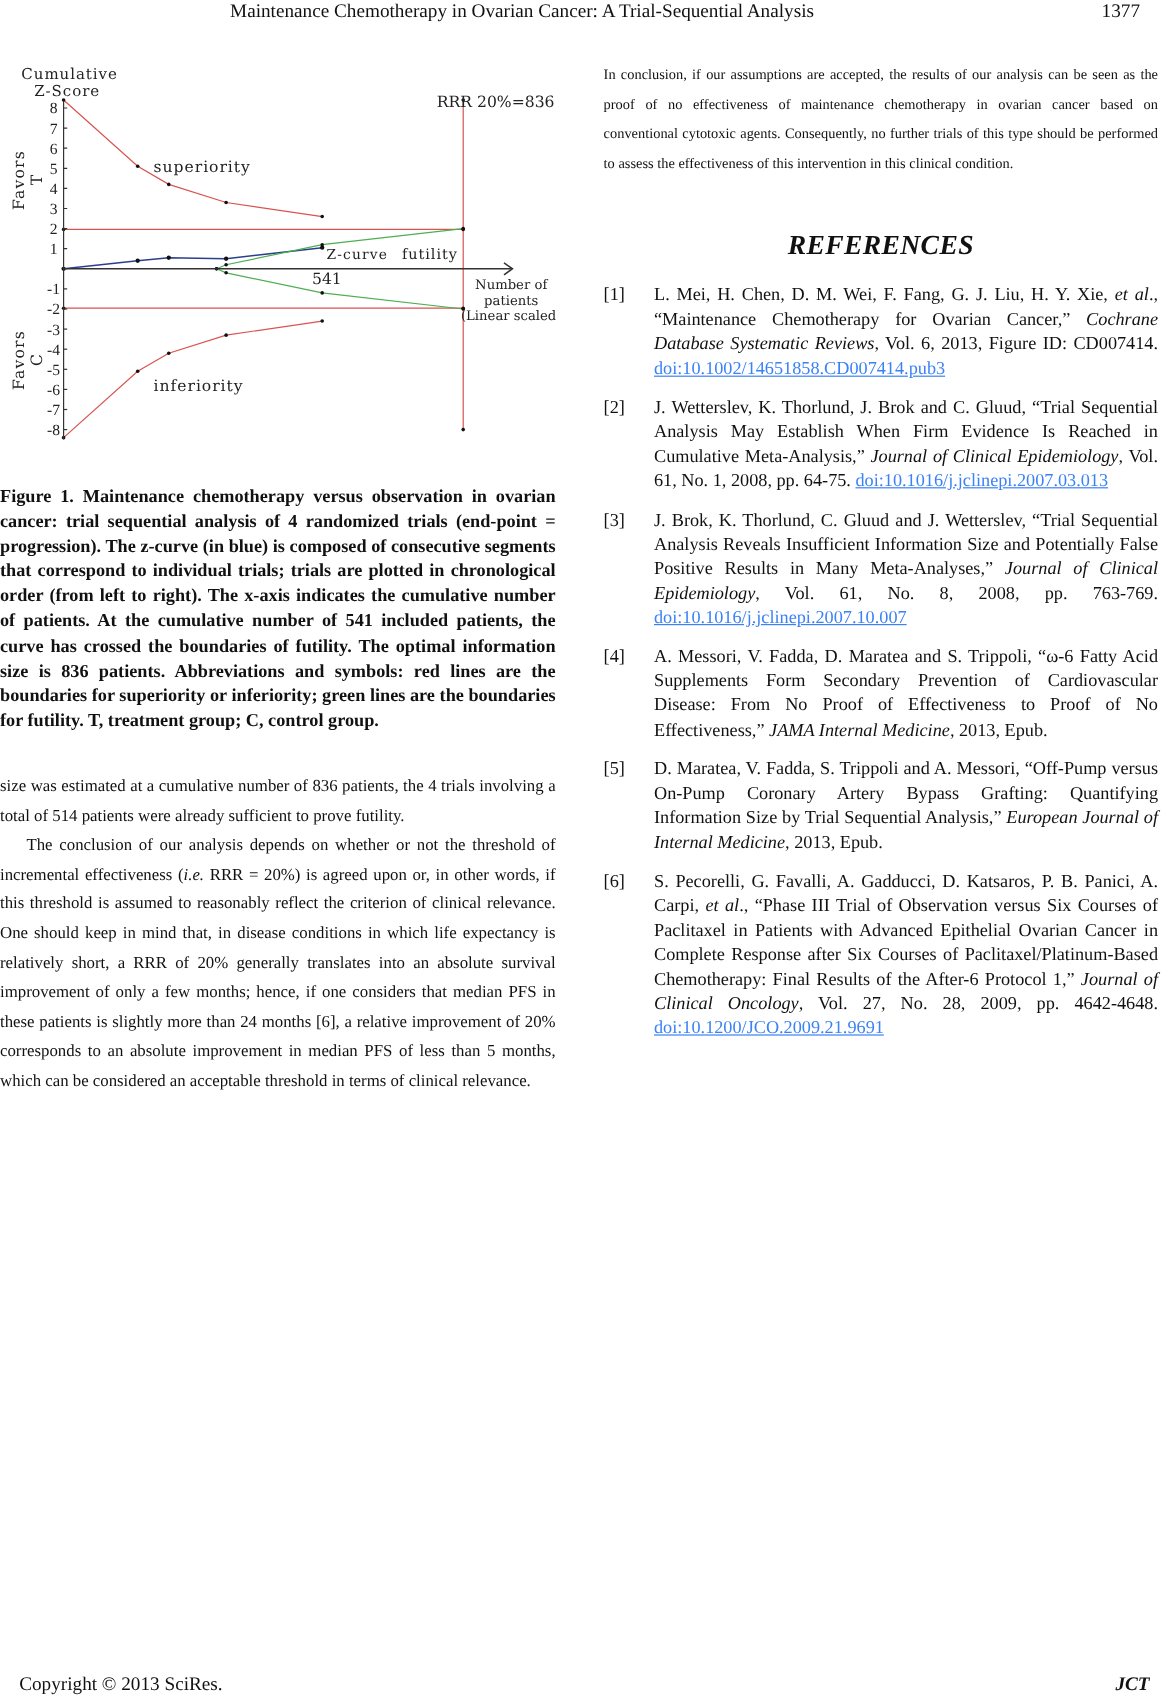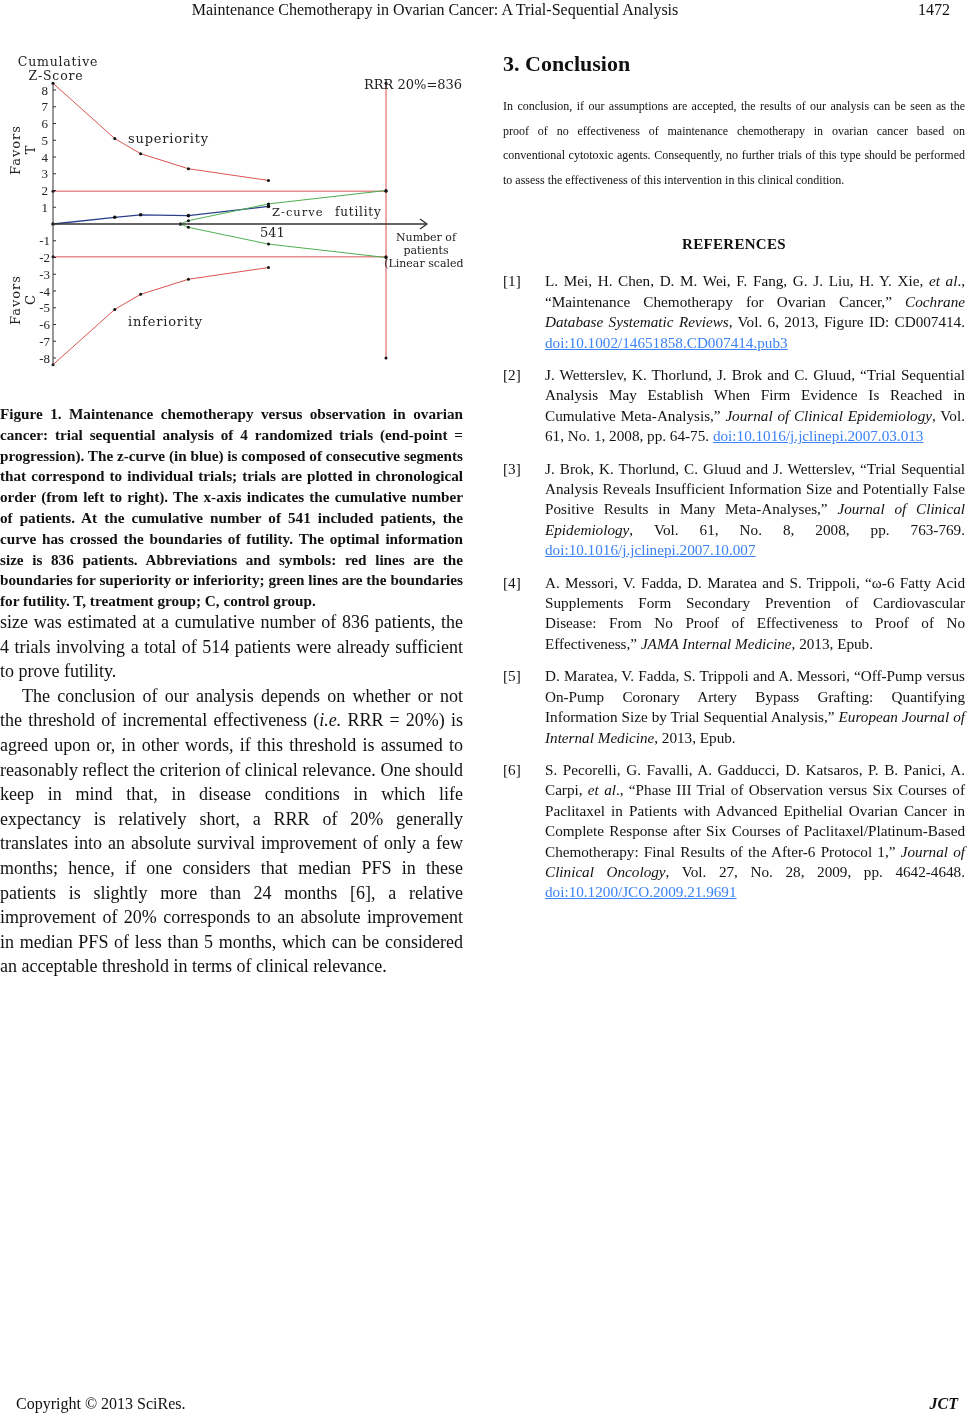--- a/index.html
+++ b/index.html
@@ -19,56 +19,56 @@
 
   .figure-box { position: absolute; left: 0; top: 0; width: 463px; height: 335px; }
   .figure-box svg { display: block; }
 
   .caption {
     position: absolute; left: 0; top: 364px; width: 463px;
     font-weight: bold; font-size: 15.2px; line-height: 20.8px;
     text-align: justify; text-align-last: left;
   }
   .body-text {
-    position: absolute; left: 0; top: 570px; width: 463px;
-    font-size: 18px; line-height: 24.6px; text-align: justify;
+    position: absolute; left: 0; top: 604px; width: 463px;
+    font-size: 14px; line-height: 24.6px; text-align: justify;
   }
   .body-text p { margin: 0; }
   .body-text p.indent { text-indent: 22px; }
   .body-text p.cont { text-indent: 0; }
 
   .section-heading {
     font-size: 22px; font-weight: bold; margin: 0 0 16px 0; line-height: 28px;
   }
   .conclusion-text {
     font-size: 12px; line-height: 24.6px; text-align: justify; margin: 0;
   }
   .refs-heading {
-    text-align: center; font-size: 15px; font-weight: bold; margin: 44px 0 18px 0; letter-spacing: 0.3px;
+    text-align: center; font-size: 23px; font-weight: bold; margin: 44px 0 18px 0; letter-spacing: 0.3px; font-style: italic;
   }
   .ref {
     position: relative; padding-left: 42px; font-size: 15.2px; line-height: 20.4px;
     text-align: justify; margin-bottom: 12px;
   }
   .ref .num { position: absolute; left: 0; top: 0; }
   .ref a { color: #3b82f6; text-decoration: underline; }
   .ref i { }
 
   .footer {
     position: absolute; left: 0; top: 1394px; width: 968px; font-size: 16px; line-height: 20px;
   }
   .footer .copy { position: absolute; left: 16px; }
   .footer .journal { position: absolute; right: 10px; font-style: italic; font-weight: bold; margin-left: 36px; }
 </style>
 </head>
 <body>
 
 <div class="running-head">
   <span class="title">Maintenance Chemotherapy in Ovarian Cancer: A Trial-Sequential Analysis</span>
-  <span class="page">1472</span>
+  <span class="page">1377</span>
 </div>
 
 <div class="left-col">
 
   <div class="figure-box">
     <svg id="tsa-chart" width="463" height="335" viewBox="0 40 463 335" xmlns="http://www.w3.org/2000/svg">
       <g id="chart-lines">
           <polyline points="53,224 114.74043062200957,217.3 140.6315789473684,214.7875 188.4306220095694,215.625 268.49401913875596,206.4125" fill="none" stroke="#2b3f8c" stroke-width="1.3"></polyline>
           <polyline points="53,83.29999999999998 114.74043062200957,138.575 140.6315789473684,153.64999999999998 188.4306220095694,168.725 268.49401913875596,180.45" fill="none" stroke="#d9534f" stroke-width="1"></polyline>
           <polyline points="53,364.70000000000005 114.74043062200957,309.425 140.6315789473684,294.35 188.4306220095694,279.275 268.49401913875596,267.55" fill="none" stroke="#d9534f" stroke-width="1"></polyline>
@@ -172,21 +172,20 @@
 
   <div class="caption">Figure 1. Maintenance chemotherapy versus observation in ovarian cancer: trial sequential analysis of 4 randomized trials (end-point = progression). The z-curve (in blue) is composed of consecutive segments that correspond to individual trials; trials are plotted in chronological order (from left to right). The x-axis indicates the cumulative number of patients. At the cumulative number of 541 included patients, the curve has crossed the boundaries of futility. The optimal information size is 836 patients. Abbreviations and symbols: red lines are the boundaries for superiority or inferiority; green lines are the boundaries for futility. T, treatment group; C, control group.</div>
 
   <div class="body-text">
     <p class="cont">size was estimated at a cumulative number of 836 patients, the 4 trials involving a total of 514 patients were already sufficient to prove futility.</p>
     <p class="indent"><span>The conclusion of our analysis depends on whether or not the threshold of incremental effectiveness (</span><i>i.e.</i><span> RRR = 20%) is agreed upon or, in other words, if this threshold is assumed to reasonably reflect the criterion of clinical relevance. One should keep in mind that, in disease conditions in which life expectancy is relatively short, a RRR of 20% generally translates into an absolute survival improvement of only a few months; hence, if one considers that median PFS in these patients is slightly more than 24 months [6], a relative improvement of 20% corresponds to an absolute improvement in median PFS of less than 5 months, which can be considered an acceptable threshold in terms of clinical relevance.</span></p>
   </div>
 </div>
 
 <div class="right-col">
-  <h2 class="section-heading">3. Conclusion</h2>
   <p class="conclusion-text">In conclusion, if our assumptions are accepted, the results of our analysis can be seen as the proof of no effectiveness of maintenance chemotherapy in ovarian cancer based on conventional cytotoxic agents. Consequently, no further trials of this type should be performed to assess the effectiveness of this intervention in this clinical condition.</p>
 
   <div class="refs-heading">REFERENCES</div>
 
   <div id="ref-list">
     <div class="ref">
       <span class="num">[1]</span><span>L. Mei, H. Chen, D. M. Wei, F. Fang, G. J. Liu, H. Y. Xie, </span><i>et al</i><span>., “Maintenance Chemotherapy for Ovarian Cancer,” </span><i>Cochrane Database Systematic Reviews</i><span>, Vol. 6, 2013, Figure ID: CD007414. </span><a>doi:10.1002/14651858.CD007414.pub3</a>
     </div>
     <div class="ref">
       <span class="num">[2]</span><span>J. Wetterslev, K. Thorlund, J. Brok and C. Gluud, “Trial Sequential Analysis May Establish When Firm Evidence Is Reached in Cumulative Meta-Analysis,” </span><i>Journal of Clinical Epidemiology</i><span>, Vol. 61, No. 1, 2008, pp. 64-75. </span><a>doi:10.1016/j.jclinepi.2007.03.013</a>

